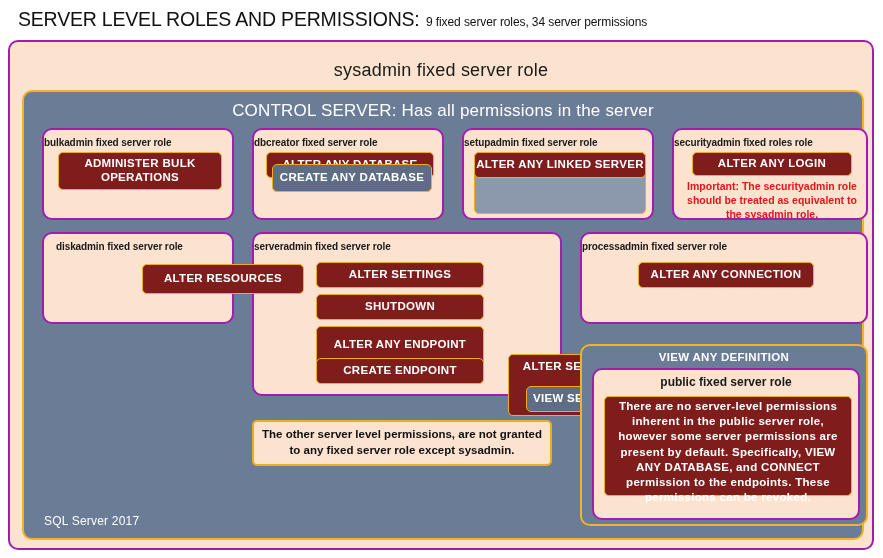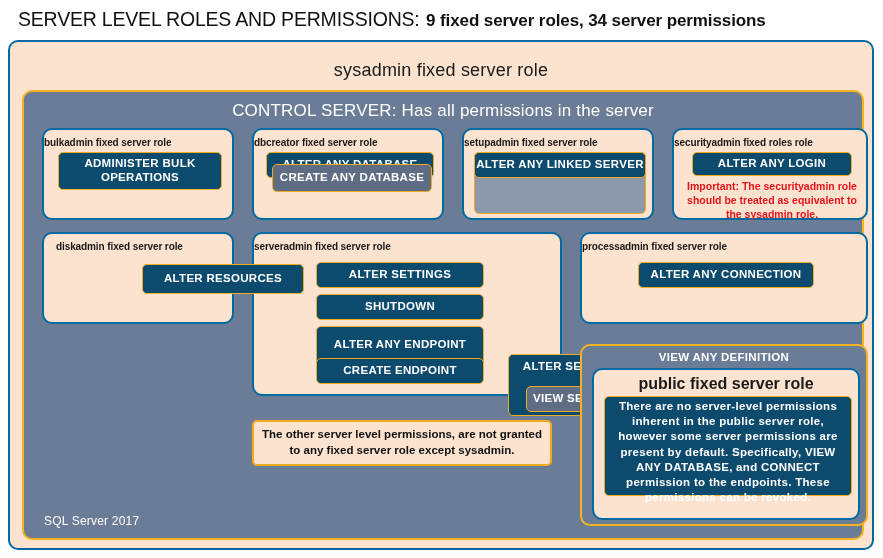--- a/index.html
+++ b/index.html
@@ -26,44 +26,44 @@
     white-space: nowrap;
     color: #111111;
   }
   #title-strong {
     font-size: 19.5px;
     font-weight: 400;
     letter-spacing: -0.2px;
     vertical-align: baseline;
   }
   #title-rest {
-    font-size: 17px;
-    font-weight: 700;
+    font-size: 12px;
+    font-weight: 400;
     letter-spacing: -0.1px;
     vertical-align: baseline;
     padding-left: 2px;
   }
 
   
   .cream {
     background: #fbe3d0;
-    border: 2px solid #0369a1;
+    border: 2px solid #a21caf;
     border-radius: 10px;
     box-sizing: border-box;
     position: absolute;
   }
   .panel {
     background: #6b7c96;
     border: 2px solid #f5b221;
     border-radius: 10px;
     box-sizing: border-box;
     position: absolute;
   }
   .perm {
-    background: #0c4a6e;
+    background: #7f1d1d;
     border: 1.5px solid #f0ab1e;
     border-radius: 5px;
     box-sizing: border-box;
     position: absolute;
     color: #ffffff;
     font-weight: bold;
     font-size: 11.5px;
     letter-spacing: 0.3px;
     display: flex;
     align-items: center;
@@ -157,21 +157,21 @@
   #public-box {
     left: 10px;
     top: 22px;
     width: 268px;
     height: 152px;
   }
   #public-label {
     position: absolute;
     left: 0; right: 0; top: 5px;
     text-align: center;
-    font-size: 16px;
+    font-size: 12px;
     font-weight: bold;
     color: #1a1a1a;
   }
   #public-note {
     left: 10px;
     top: 26px;
     width: 248px;
     height: 100px;
     font-size: 11.5px;
     font-weight: bold;

